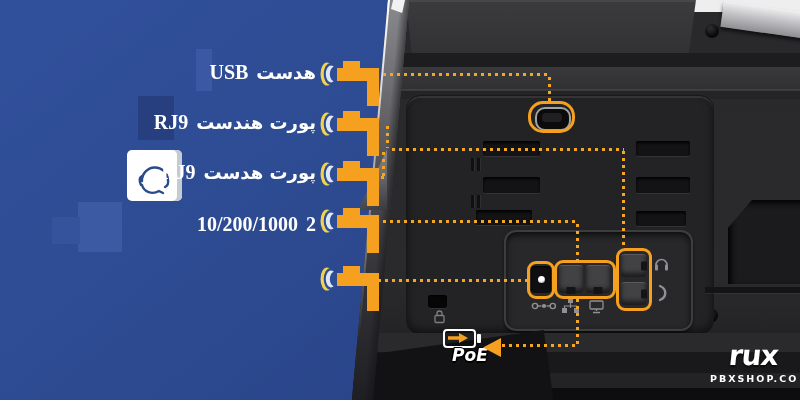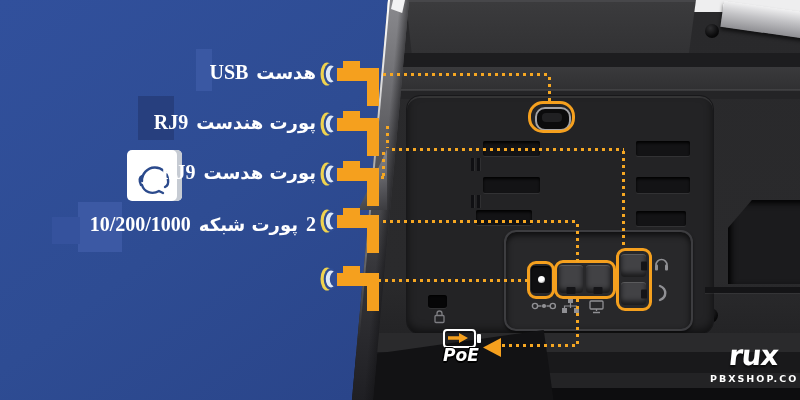--- a/index.html
+++ b/index.html
@@ -184,21 +184,20 @@
   <div class="label" style="top:111px;">
     <span class="fa">پورت هندست</span>
     <span class="en">RJ9</span>
   </div>
   <div class="label" style="top:161px;">
     <span class="fa">پورت هدست</span>
     <span class="en">RJ9</span>
   </div>
   <div class="label" style="top:213px;">
     <span class="num">2</span>
-    <span class="fa">پورت شبکه</span>
     <span class="en">10/200/1000</span>
   </div>
 
   <svg class="conn" style="top:59px;" viewBox="0 0 64 48">
     <ellipse cx="9" cy="15" rx="6.5" ry="11.5" fill="#F0D34F"></ellipse>
       <ellipse cx="12.5" cy="15" rx="6.8" ry="11" fill="#2F4D95"></ellipse>
     <ellipse cx="13" cy="15" rx="5.2" ry="8.5" fill="#DCE8F6"></ellipse>
       <ellipse cx="17" cy="15" rx="5.2" ry="7.5" fill="#2F4D95"></ellipse>
     <path d="M19 9 H25 V2 H42 V9 H61 V47 H49 V22 H19 Z" fill="#F5A01E"></path>
   </svg>
@@ -249,21 +248,21 @@
 
   <div class="hl" style="left:528px;top:101px;width:41px;height:26px;border-radius:15px;"></div>
   <div class="hl" style="left:527px;top:261px;width:22px;height:32px;"></div>
   <div class="hl" style="left:554px;top:260px;width:56px;height:33px;"></div>
   <div class="hl" style="left:616px;top:248px;width:30px;height:57px;"></div>
 
   <div class="abs" style="left:443px;top:329px;width:29px;height:15px;border:2.5px solid #fff;border-radius:4px;z-index:9;background:rgba(0,0,0,.25);"></div>
   <div class="abs" style="left:477px;top:334px;width:4px;height:9px;background:#fff;border-radius:1px;z-index:9;"></div>
   <div class="abs" style="left:448px;top:333px;width:20px;height:10px;background:#F5A01E;z-index:10;
               clip-path:polygon(0 32%,55% 32%,55% 0,100% 50%,55% 100%,55% 68%,0 68%);"></div>
-  <div id="poe-text" class="abs" style="left:432px;top:345px;width:58px;z-index:9;">PoE</div>
+  <div id="poe-text" class="abs" style="left:441px;top:345px;width:58px;z-index:9;">PoE</div>
   <div class="abs" style="left:483px;top:338px;width:18px;height:19px;background:#F5A01E;z-index:9;
               clip-path:polygon(100% 0,100% 100%,0 50%);"></div>
 
   <div id="logo">
     <div class="mark">rux</div>
     <div class="site">PBXSHOP.CO</div>
   </div>
 
 </div>
 

